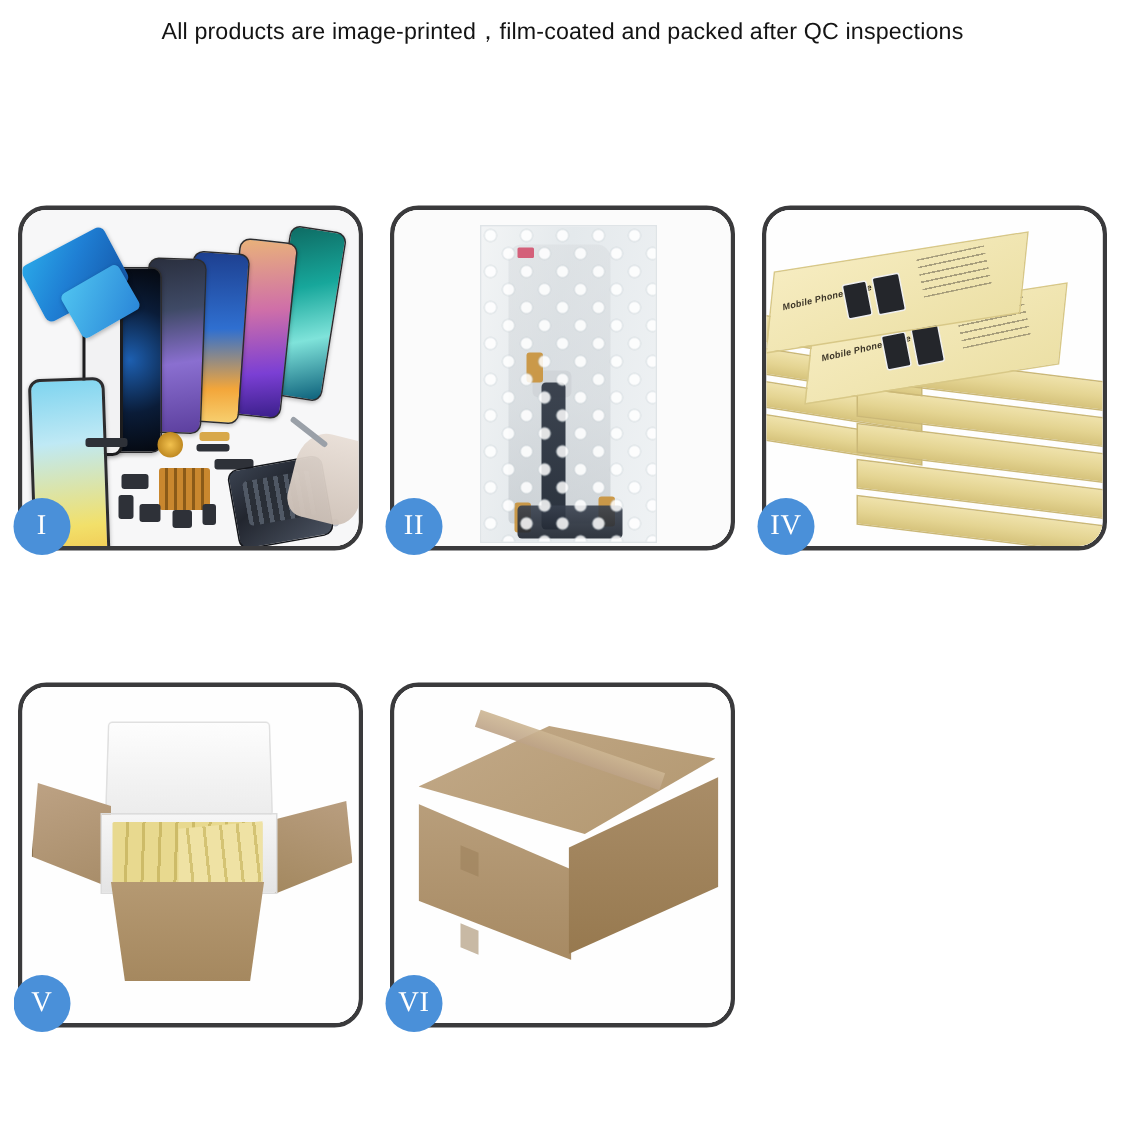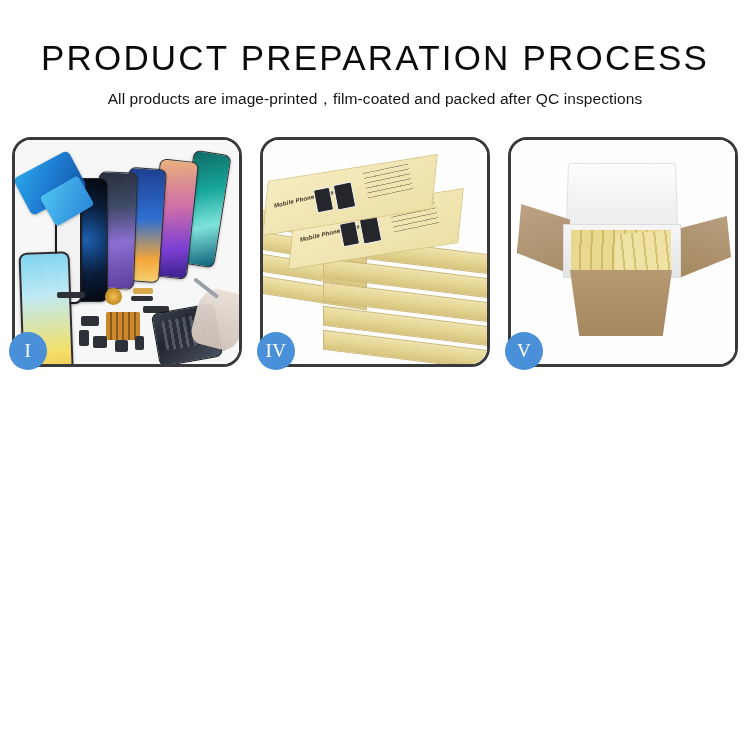--- a/index.html
+++ b/index.html
@@ -313,21 +313,20 @@
   .c6seam {
     position:absolute; background:#9a8059; opacity:.55;
   }
 </style>
 </head>
 <body>
 
 <div id="page">
 
   <div class="header">
-    <div class="title">PRODUCT PREPARATION PROCESS</div>
     <div class="subtitle">All products are image-printed，film-coated and packed after QC inspections</div>
   </div>
 
   <div class="grid">
 
     <div class="panel">
       <div class="panel-inner">
         <div class="p1bg"></div>
         <div class="ph teal"></div>
         <div class="ph purp"></div>
@@ -352,20 +351,37 @@
         <div class="part" style="left:128px;top:166px;width:26px;height:7px;"></div>
         <div class="part silver" style="left:196px;top:200px;width:5px;height:5px;border-radius:50%;"></div>
         <div class="part silver" style="left:206px;top:206px;width:5px;height:5px;border-radius:50%;"></div>
         <div class="chassis"></div>
         <div class="hand"></div>
         <div class="tweezer"></div>
       </div>
       <div class="badge">I</div>
     </div>
 
+    <div class="panel">
+      <div class="panel-inner">
+        <div class="p2bg"></div>
+        <div class="bubblebag">
+          <div class="lcd"></div>
+          <div class="redmark"></div>
+          <div class="flexpad"></div>
+          <div class="flexstrip"></div>
+          <div class="goldtab" style="left:30px;top:84px;"></div>
+          <div class="goldtab" style="left:22px;top:184px;"></div>
+          <div class="goldtab" style="left:78px;top:180px;"></div>
+          <div class="connblock"></div>
+          <div class="bubbles"></div>
+        </div>
+      </div>
+      <div class="badge">II</div>
+    </div>
 
 
     <div class="panel">
       <div class="panel-inner">
         <div class="p4bg"></div>
 
         <div class="stackbox" style="left:-4px;top:78px;width:106px;height:16px;transform:skewY(9deg);"></div>
         <div class="stackbox" style="left:-4px;top:100px;width:106px;height:16px;transform:skewY(9deg);"></div>
         <div class="stackbox" style="left:-4px;top:122px;width:106px;height:16px;transform:skewY(9deg);"></div>
         <div class="stackbox" style="left:-4px;top:144px;width:106px;height:16px;transform:skewY(9deg);"></div>
@@ -398,15 +414,27 @@
         <div class="flapL5"></div>
         <div class="flapR5"></div>
         <div class="foambox5"></div>
         <div class="ybars5"></div>
         <div class="ybars5b"></div>
         <div class="carton5front"></div>
       </div>
       <div class="badge">V</div>
     </div>
 
+    <div class="panel">
+      <div class="panel-inner">
+        <div class="p6bg"></div>
+        <div class="c6top"></div>
+        <div class="c6tape"></div>
+        <div class="c6left"></div>
+        <div class="c6right"></div>
+        <div class="c6seam" style="left:44px;top:108px;width:12px;height:16px;transform:skewY(22deg);"></div>
+        <div class="c6seam" style="left:44px;top:160px;width:12px;height:16px;transform:skewY(22deg);"></div>
+      </div>
+      <div class="badge">VI</div>
+    </div>
 
   </div>
 </div>
 
 </body></html>

